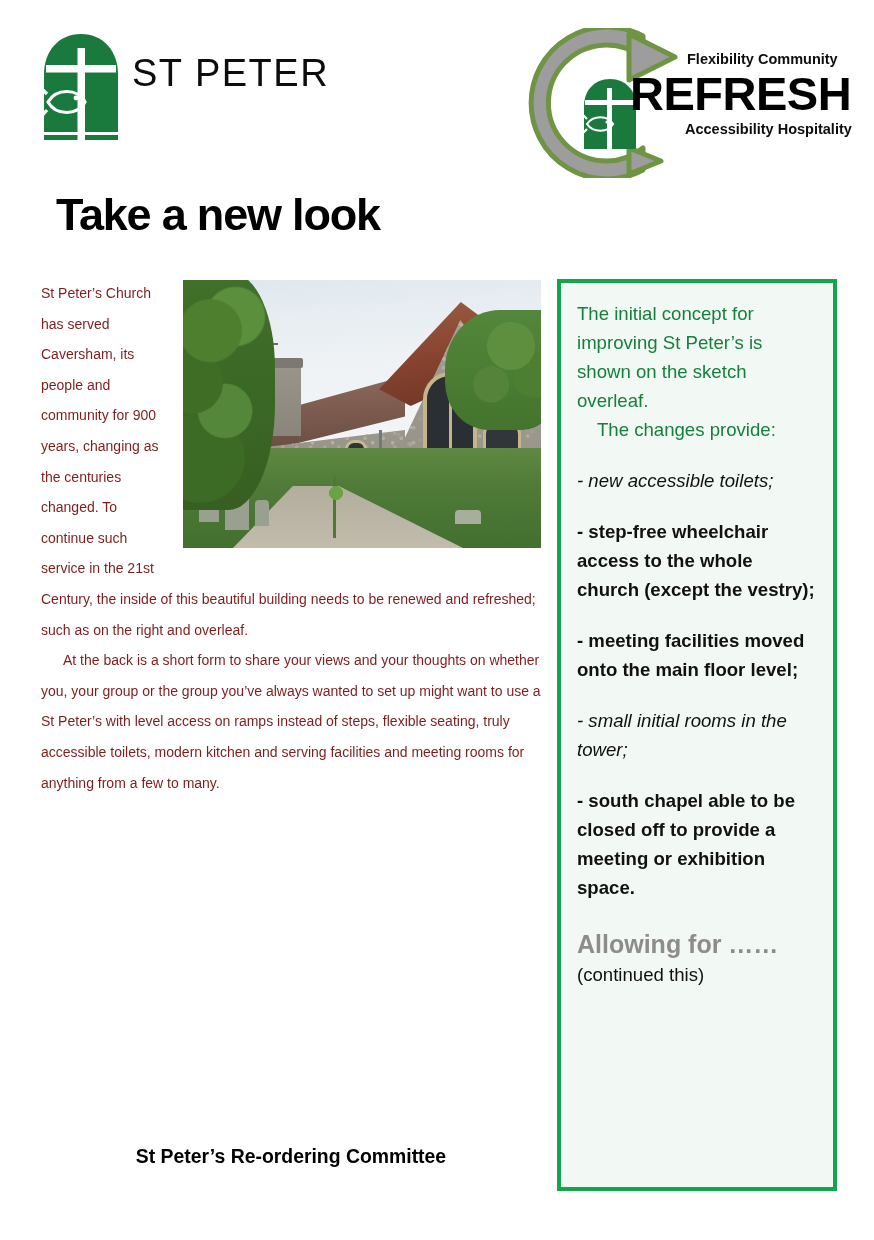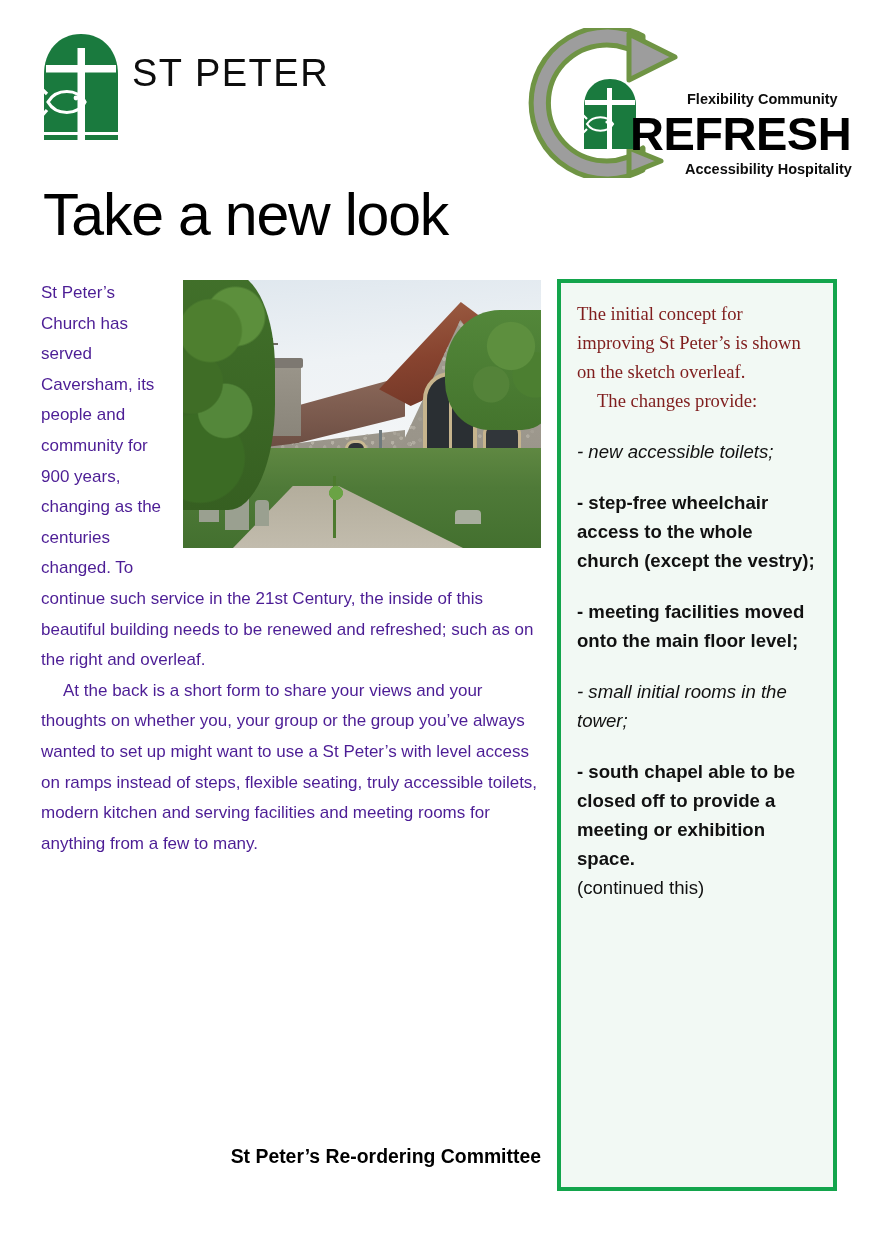--- a/index.html
+++ b/index.html
@@ -85,74 +85,74 @@
     top: 22px;
     width: 215px;
   }
   .rf-top, .rf-bot {
     font-size: 14.5px;
     font-weight: bold;
     color: #0d0d0d;
     white-space: nowrap;
     line-height: 18px;
   }
-  .rf-top { padding-left: 57px; margin-top: 40px; }
+  .rf-top { padding-left: 57px; }
   .rf-bot { padding-left: 55px; }
   .rf-main {
     font-size: 47px;
     font-weight: bold;
     letter-spacing: -0.5px;
     color: #000000;
     line-height: 52px;
     white-space: nowrap;
   }
 
   
   #headline {
     position: absolute;
-    left: 43px;
+    left: 56px;
     top: 182px;
-    font-size: 59px;
-    font-weight: normal;
+    font-size: 45px;
+    font-weight: bold;
     letter-spacing: -1.2px;
     line-height: 66px;
     color: #000000;
     white-space: nowrap;
   }
 
   
   #left-col {
     position: absolute;
     left: 41px;
     top: 278px;
     width: 500px;
-    font-size: 17px;
+    font-size: 14px;
     line-height: 30.6px;
-    color: #4c1d95;
+    color: #7f1d1d;
     text-align: left;
   }
   #photo-wrap {
     float: right;
     width: 358px;
     height: 268px;
     margin: 2px 0 6px 10px;
     position: relative;
     overflow: hidden;
     background: #cfd6cf;
   }
   #left-col p {
     margin: 0;
   }
   .indent { text-indent: 22px; }
   #signature {
     position: absolute;
     left: 41px;
     top: 1145px;
     width: 500px;
-    text-align: right;
+    text-align: center;
     font-size: 19.4px;
     font-weight: bold;
     color: #000000;
   }
 
   
   .ph { position: absolute; }
   #sky {
     left: 0; top: 0; width: 358px; height: 175px;
     background: linear-gradient(175deg, #dfe7ee 0%, #eef2f5 45%, #f4f6f7 100%);
@@ -336,23 +336,22 @@
   #sidebar-heading {
     font-size: 29px;
     font-weight: bold;
     line-height: 38px;
     color: #6a6a6a;
     margin: 0 0 12px 0;
   }
   .sb-para {
     font-size: 18.6px;
     line-height: 29px;
-    color: #7f1d1d;
+    color: #15803d;
     margin: 0;
-    font-family: Liberation Serif, serif;
   }
   .sb-para.indent { text-indent: 20px; }
   .sb-item {
     font-size: 18.6px;
     line-height: 29px;
     color: #111111;
     margin: 22px 0 0 0;
   }
   .sb-item.bold { font-weight: bold; }
   .sb-item.ital { font-style: italic; }
@@ -460,14 +459,15 @@
 <div id="signature">St Peter’s Re-ordering Committee</div>
 
 <div id="sidebar">
   <p class="sb-para">The initial concept for improving St Peter’s is shown on the sketch overleaf.</p>
   <p class="sb-para indent">The changes provide:</p>
   <p class="sb-item ital">- new accessible toilets;</p>
   <p class="sb-item bold">- step-free wheelchair access to the whole church (except the vestry);</p>
   <p class="sb-item bold">- meeting facilities moved onto the main floor level;</p>
   <p class="sb-item ital">- small initial rooms in the tower;</p>
   <p class="sb-item bold">- south chapel able to be closed off to provide a meeting or exhibition space.</p>
+  <p id="sb-allowing">Allowing for ……</p>
   <p id="sb-continued">(continued this)</p>
 </div>
 
 </body></html>

